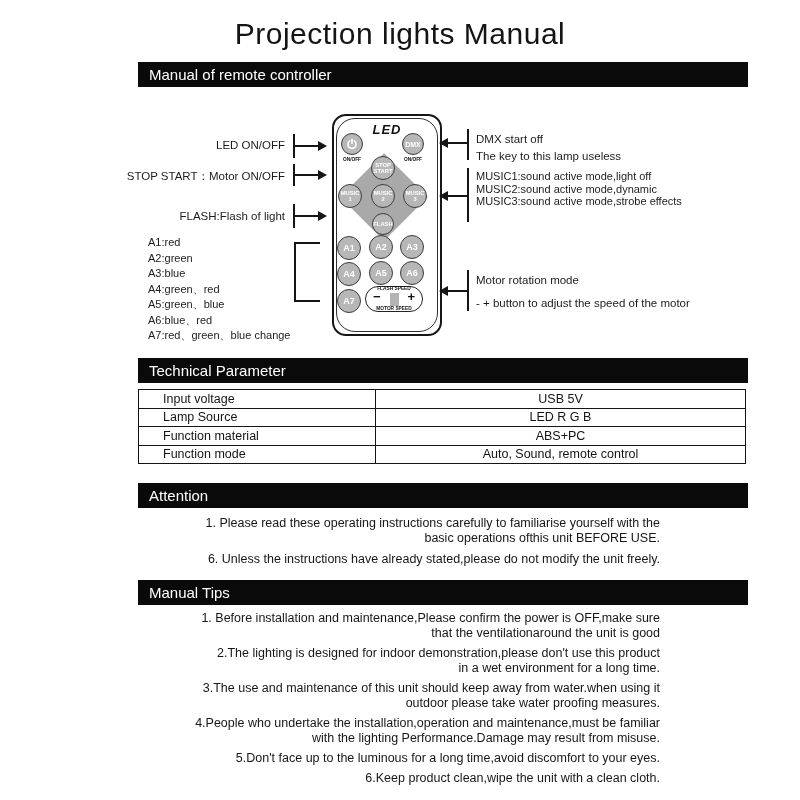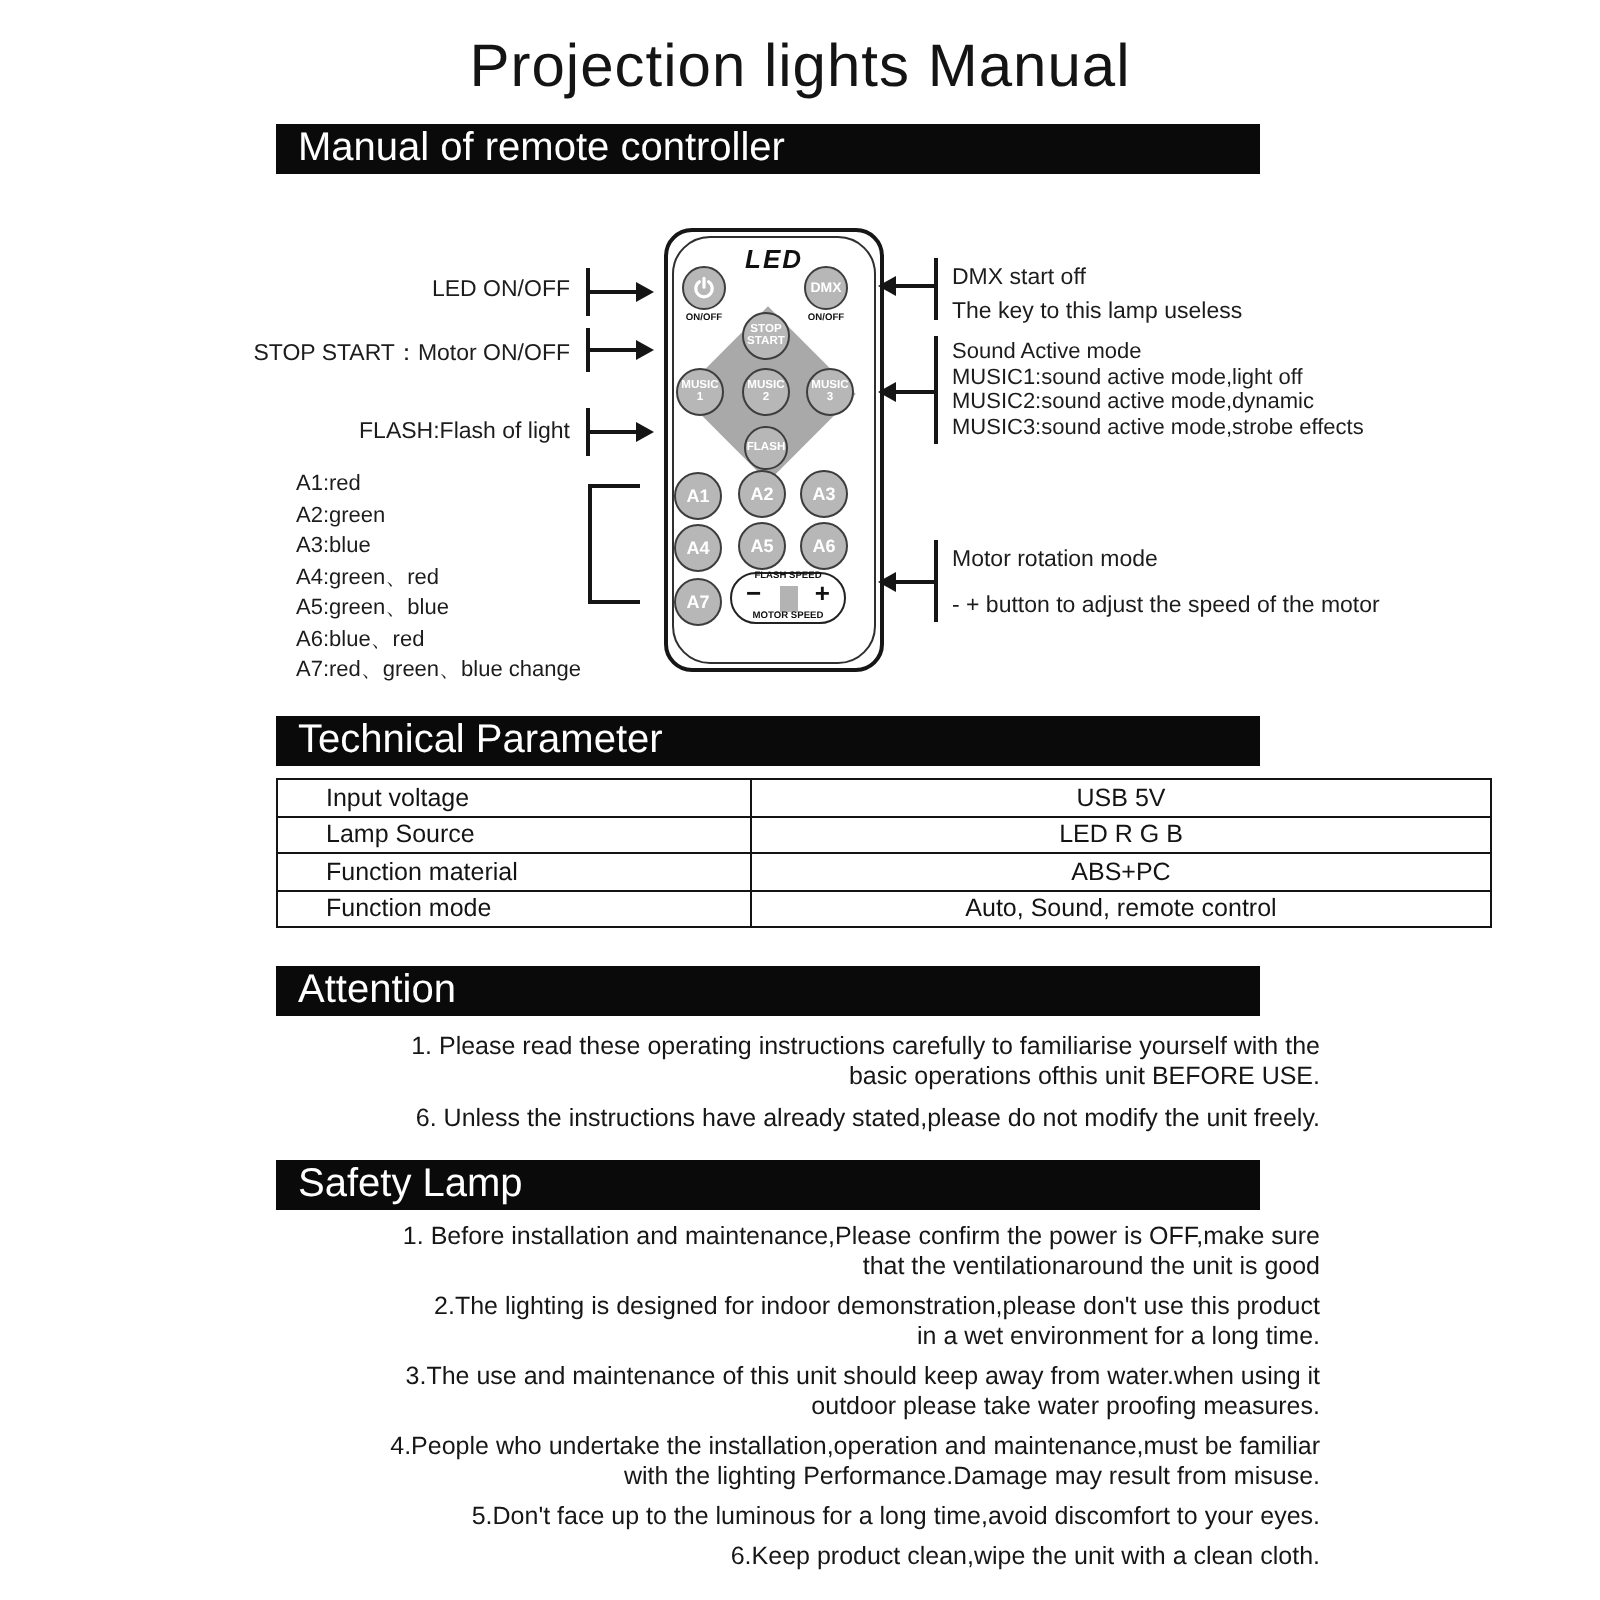--- a/index.html
+++ b/index.html
@@ -10,22 +10,22 @@
   }
 
   
   .page-title{
     position:absolute;left:0;top:17px;width:800px;text-align:center;
     font-size:30px;font-weight:400;color:#141414;letter-spacing:0.5px;
   }
 
   
   .bar{
-    position:absolute;left:138px;width:492px;height:25px;background:#0a0a0a;
-    color:#fff;font-size:20px;line-height:25px;padding-left:11px;box-sizing:border-box;
+    position:absolute;left:138px;width:610px;height:25px;background:#0a0a0a;
+    color:#fff;font-size:15px;line-height:25px;padding-left:11px;box-sizing:border-box;
   }
 
   
   .remote{
     position:absolute;left:332px;top:114px;width:110px;height:222px;
     border:2.5px solid #161616;border-radius:14px;background:#fff;box-sizing:border-box;
   }
   .remote-inner{
     position:absolute;left:2px;top:2px;right:2px;bottom:2px;
     border:1.3px solid #2f2f2f;border-radius:19px;
@@ -98,21 +98,21 @@
   .safety .note-item{margin-bottom:5px;}
 </style>
 </head>
 <body>
 
 <div class="page-title">Projection lights Manual</div>
 
 <div class="bar" style="top:62px;">Manual of remote controller</div>
 <div class="bar" style="top:358px;">Technical Parameter</div>
 <div class="bar" style="top:483px;">Attention</div>
-<div class="bar" style="top:580px;">Safety Lamp</div>
+<div class="bar" style="top:580px;">Manual Tips</div>
 
 <div class="remote">
   <div class="remote-inner"></div>
   <div class="remote-brand">LED</div>
 
   <div class="btn" style="left:7px;top:17px;width:22px;height:22px;">
     <svg width="12" height="12" viewBox="0 0 12 12">
       <path d="M6 1.2 V5.6" stroke="#ffffff" stroke-width="1.6" fill="none" stroke-linecap="round"></path>
       <path d="M3.7 2.9 A4.1 4.1 0 1 0 8.3 2.9" stroke="#ffffff" stroke-width="1.6" fill="none" stroke-linecap="round"></path>
     </svg>
@@ -185,21 +185,20 @@
 <div class="vline" style="left:467px;top:129px;height:31px;"></div>
 <div class="rgroup" style="top:131px;line-height:17px;font-size:11.5px;">
   <div>DMX start off</div>
   <div>The key to this lamp useless</div>
 </div>
 
 <div class="arr-l" style="left:439px;top:191px;"></div>
 <div class="hline" style="left:447px;top:195px;width:20px;"></div>
 <div class="vline" style="left:467px;top:168px;height:54px;"></div>
 <div class="rgroup" style="top:170px;">
-  <div>Sound Active mode</div>
   <div>MUSIC1:sound active mode,light off</div>
   <div>MUSIC2:sound active mode,dynamic</div>
   <div>MUSIC3:sound active mode,strobe effects</div>
 </div>
 
 <div class="arr-l" style="left:439px;top:286px;"></div>
 <div class="hline" style="left:447px;top:290px;width:20px;"></div>
 <div class="vline" style="left:467px;top:270px;height:41px;"></div>
 <div class="rgroup" style="top:274px;font-size:11.5px;">
   <div>Motor rotation mode</div>

